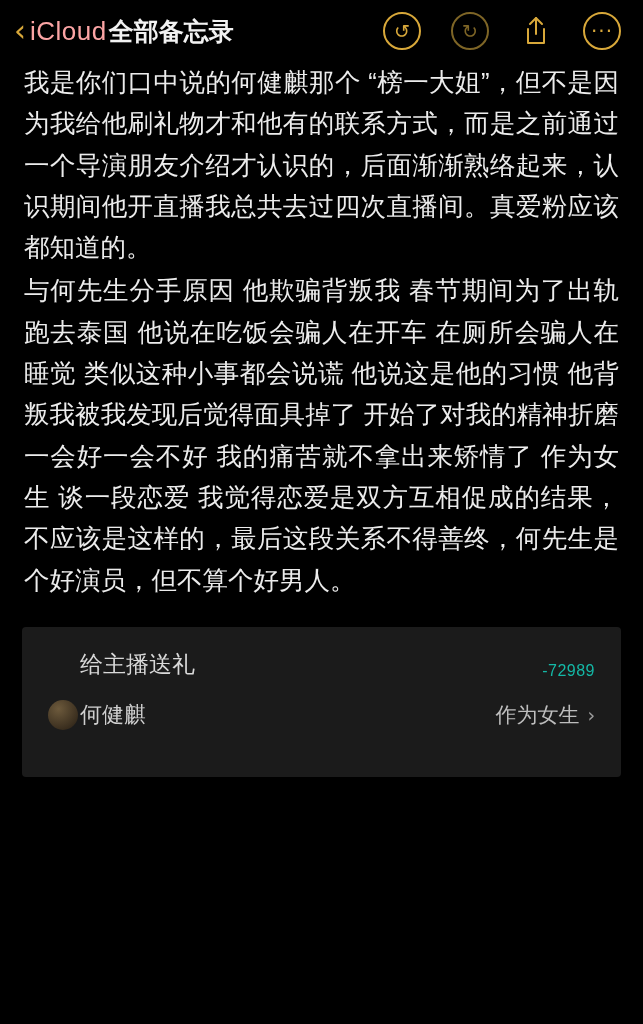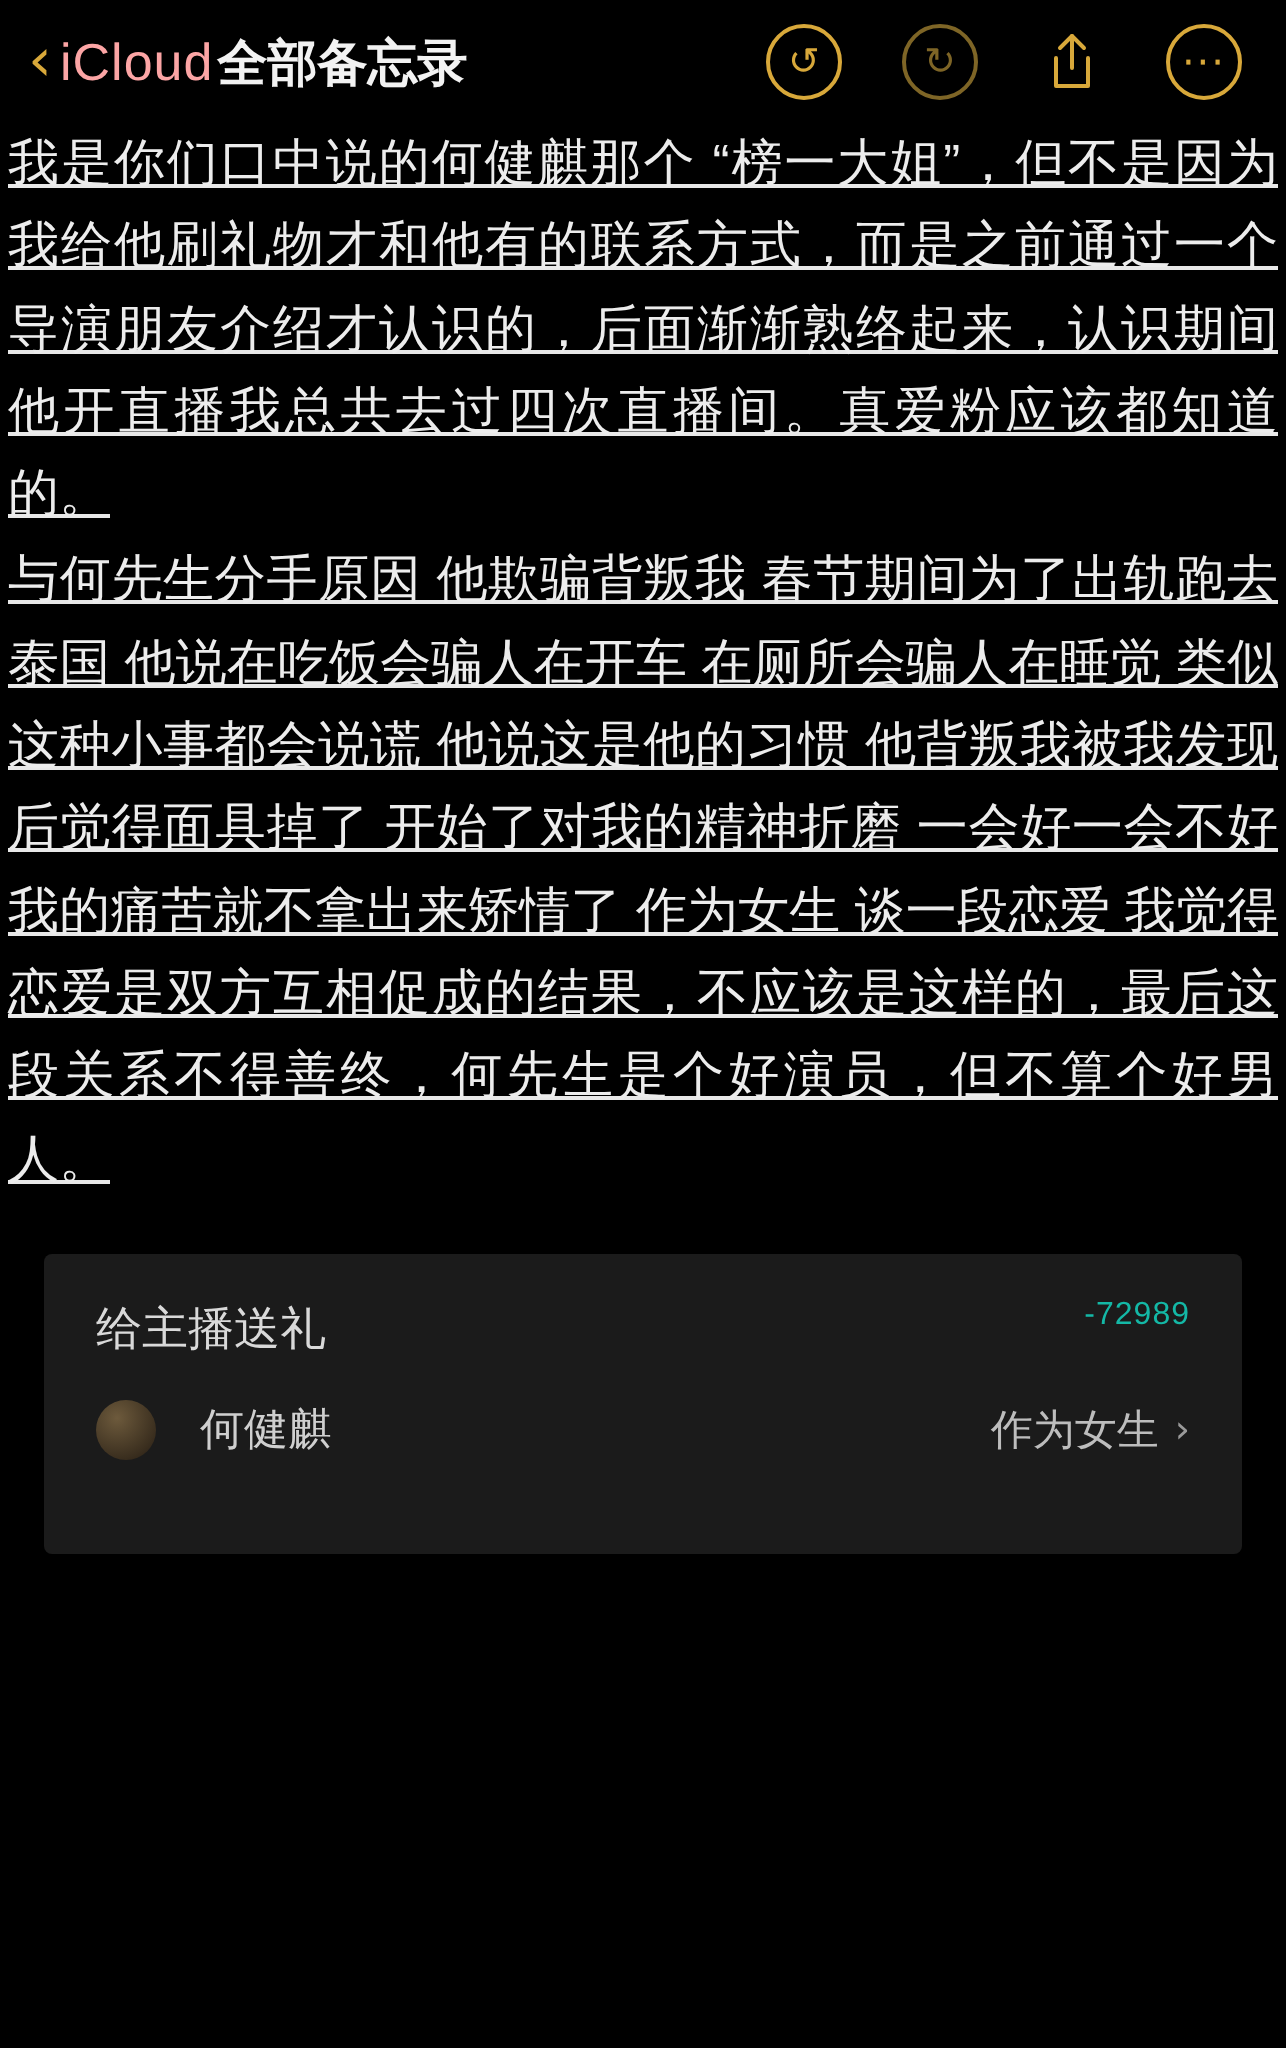--- a/index.html
+++ b/index.html
@@ -73,22 +73,21 @@
   .doc-date {
     text-align: center;
     color: #9a9a9a;
     font-size: 19px;
     padding: 6px 0 14px;
     letter-spacing: 0.5px;
   }
 
   
   .note-body {
-    padding: 0 4px;
-    text-decoration: underline;
+    padding: 0 24px;
   }
   .para {
     font-size: 25.5px;
     line-height: 1.62;
     color: #ececec;
     text-align: justify;
     text-justify: inter-ideograph;
     margin-bottom: 2px;
     letter-spacing: 0px;
   }
@@ -97,42 +96,43 @@
   .gift-card {
     margin: 26px 22px 0 22px;
     background: #1b1b1b;
     border-radius: 4px;
     padding: 22px 26px 18px 26px;
     position: relative;
     height: 150px;
   }
   .gift-top {
     display: flex;
-    align-items: flex-start;
+    align-items: flex-end;
     justify-content: space-between;
+    margin-left: 32px;
   }
   .gift-title {
     font-size: 23px;
     color: #d9d9d9;
   }
   .gift-amount {
     font-size: 16px;
     color: #14b8a6;
     letter-spacing: 0.5px;
   }
   .gift-bottom {
     display: flex;
     align-items: center;
     justify-content: space-between;
     margin-top: 20px;
   }
   .gift-user {
     display: flex;
     align-items: center;
-    gap: 22px;
+    gap: 2px;
     text-align: center;
   }
   .avatar {
     width: 30px; height: 30px;
     border-radius: 50%;
     background: radial-gradient(circle at 35% 30%, #6d5a3c 0%, #3b2f1f 70%, #241b12 100%);
     display: block;
     flex: 0 0 auto;
   }
   .gift-username {

